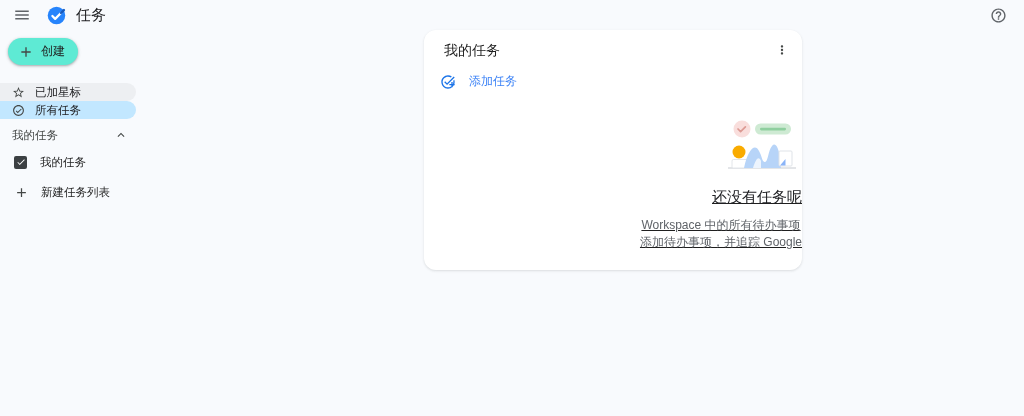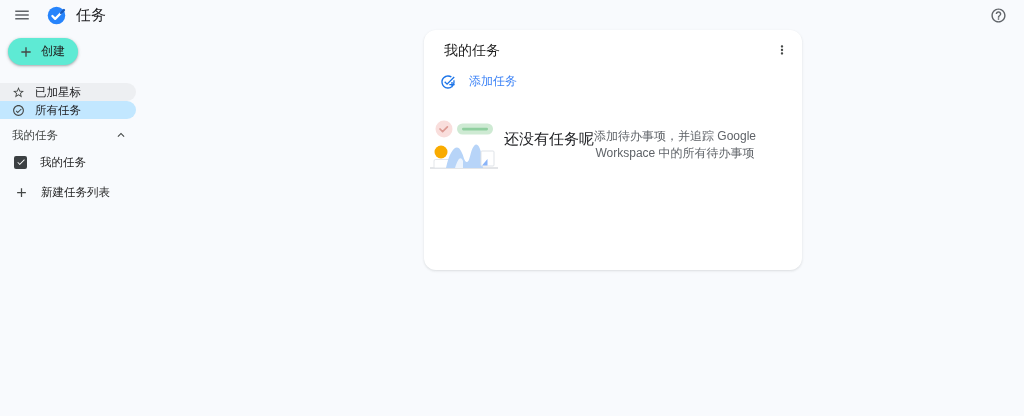--- a/index.html
+++ b/index.html
@@ -34,21 +34,21 @@
   .checkbox { width:13px; height:13px; border-radius:2px; background:#3c4043; display:flex; align-items:center; justify-content:center; }
 
   
   .card { position:absolute; left:424px; top:30px; width:378px; height:240px; background:#fff; border-radius:12px;
     box-shadow:0 1px 3px rgba(60,64,67,.10),0 1px 2px rgba(60,64,67,.06); }
   .card-header { display:flex; align-items:flex-start; justify-content:space-between; padding:12px 10px 0 20px; }
   .card-title { font-size:14px; font-weight:500; color:#1f1f1f; }
   .kebab-btn { width:20px; height:20px; margin-top:-2px; }
   .add-task { display:flex; align-items:center; gap:13px; margin:13px 0 9px 16px; background:none; border:none;
     color:#3b82f6; font-size:12px; font-weight:500; cursor:pointer; font-family:inherit; }
-  .empty { display:flex; flex-direction:row; align-items:flex-start; margin-top:28px; }
+  .empty { display:flex; flex-direction:column; align-items:flex-end; margin-top:28px;text-decoration:underline; }
   .empty-title { margin-top:12px; font-size:15px; color:#202124; }
   .empty-desc { margin-top:10px; font-size:12px; color:#5f6368; line-height:17px; text-align:center; }
 </style>
 </head>
 <body>
 
 <header class="topbar">
   <button class="icon-btn hamburger" aria-label="menu">
     <svg width="18" height="18" viewBox="0 0 24 24">
         <path fill="#5f6368" d="M3 6h18v2H3V6zm0 5h18v2H3v-2zm0 5h18v2H3v-2z"></path>
@@ -156,17 +156,17 @@
         <rect x="10" y="41.5" width="17" height="8.5" rx="1.5" fill="#ffffff" stroke="#e3e6ea"></rect>
         <circle cx="17" cy="34" r="6.5" fill="#f9ab00"></circle>
         <path d="M22 50 C 26 31 33 25 37 33 C 40 38 40 44 43 44 C 46 44 46 33 50 28 C 54 23 58 31 59 50 Z" fill="#b7d4f8"></path>
         <path d="M31 50 C 34 40 37 38 39 43 L 39 50 Z" fill="#ffffff" opacity="0.75"></path>
         <rect x="57" y="33" width="13" height="15" rx="1" fill="#ffffff" stroke="#dfe3e8"></rect>
         <path d="M58 47.5 L63.5 41 L63.5 47.5 Z" fill="#8ab4f8"></path>
       </svg>
     </span>
     <div class="empty-title">还没有任务呢</div>
     <div class="empty-desc">
+      <div>Workspace 中的所有待办事项</div>
       <div>添加待办事项，并追踪 Google</div>
-      <div>Workspace 中的所有待办事项</div>
     </div>
   </div>
 </main>
 
 </body></html>

